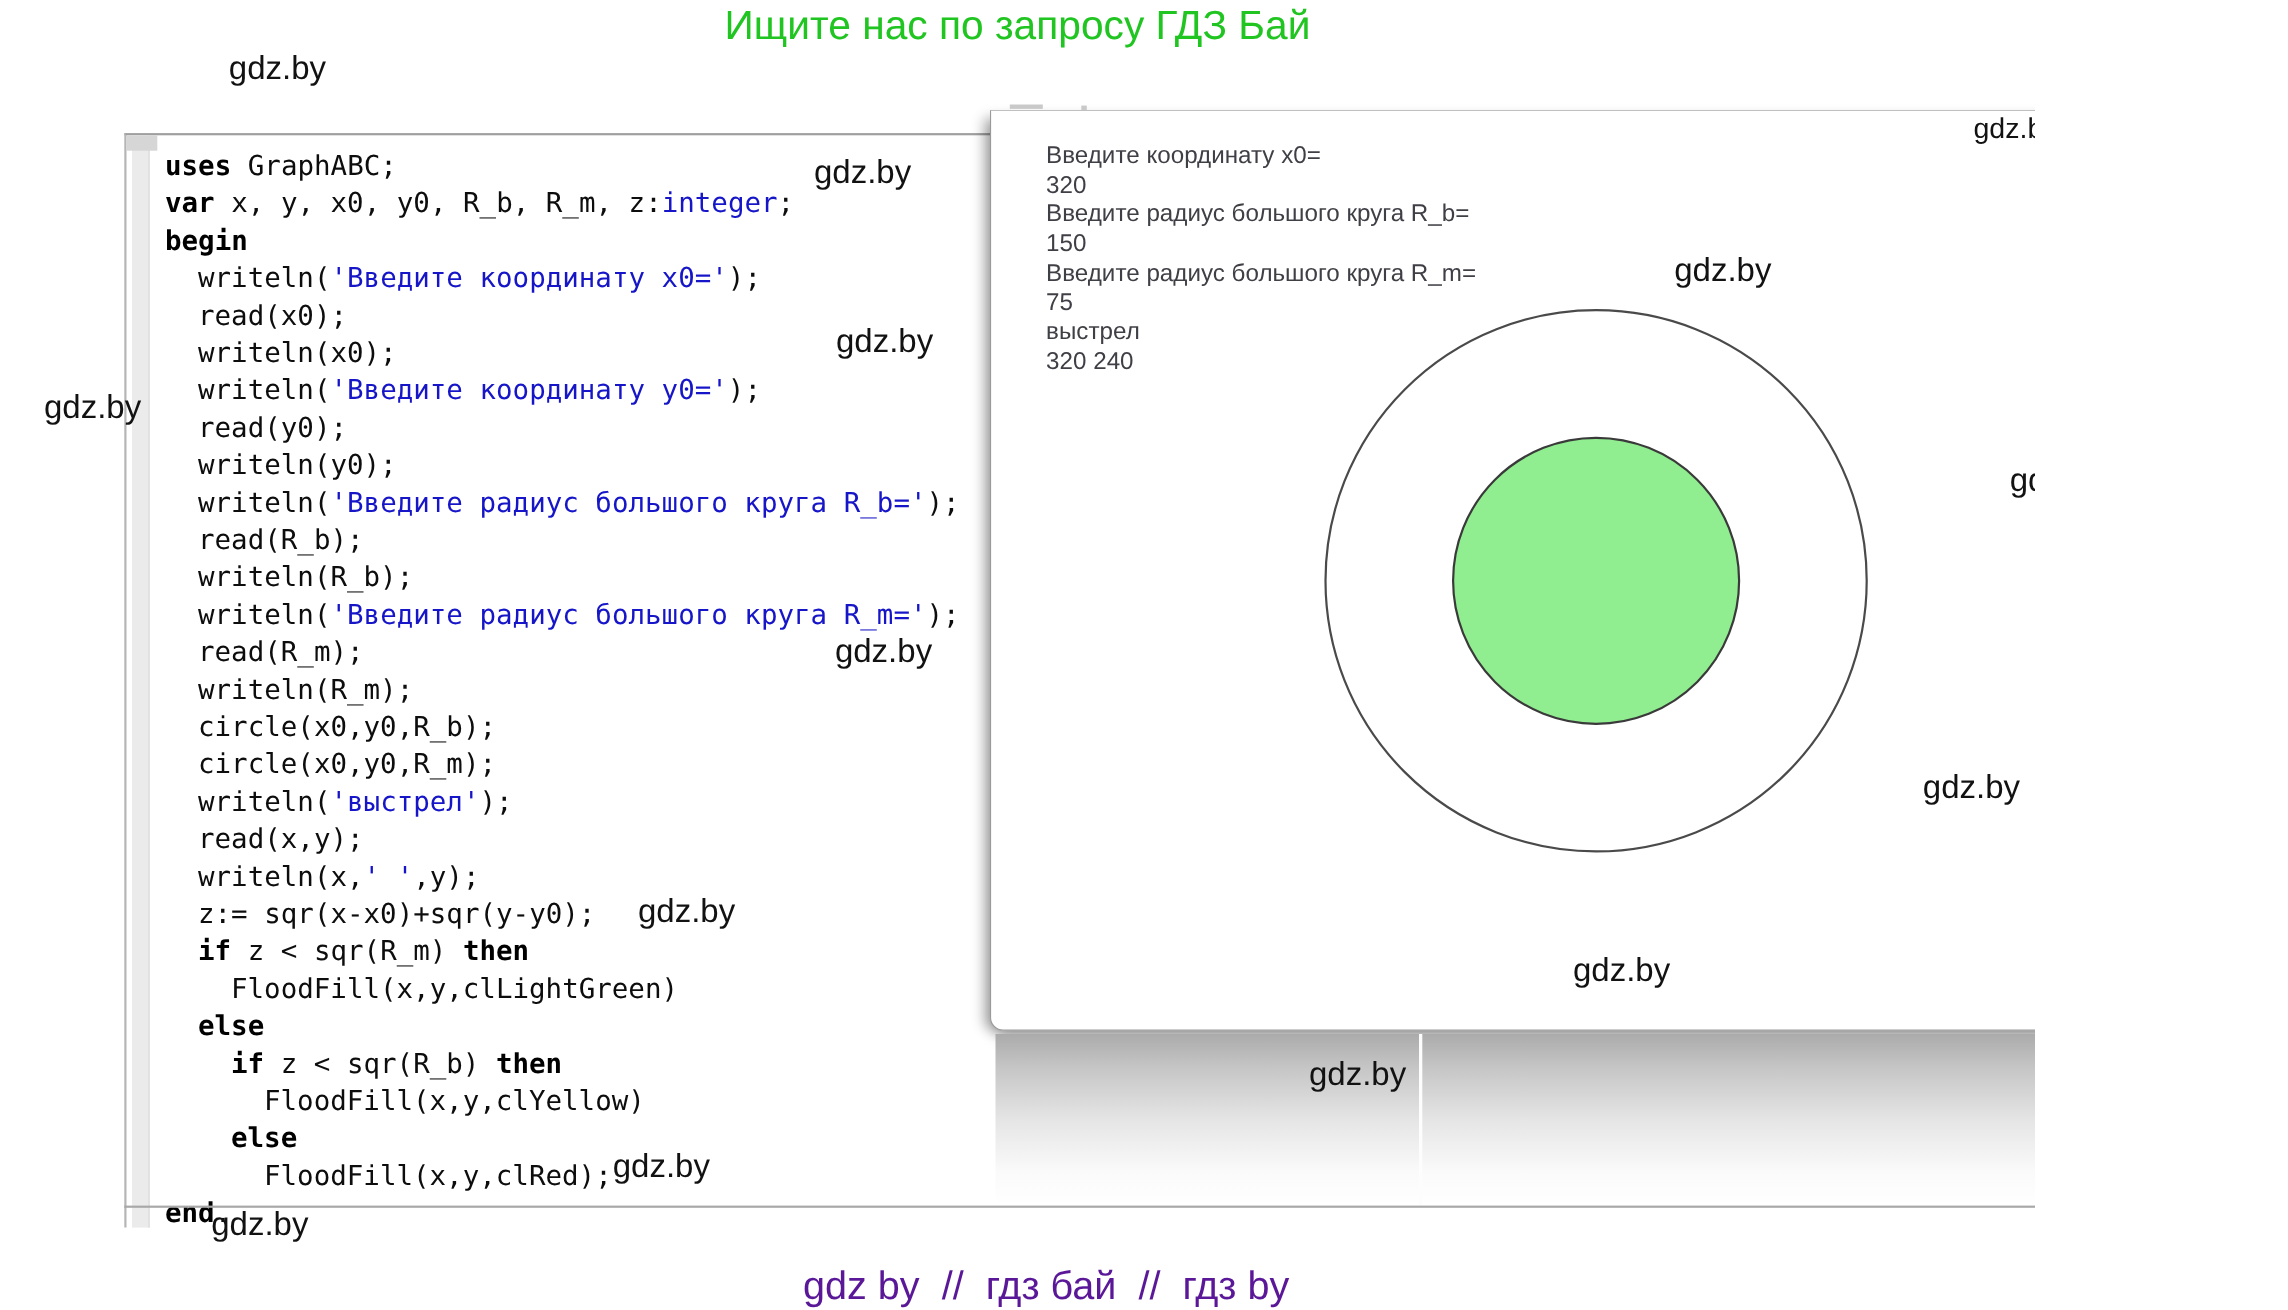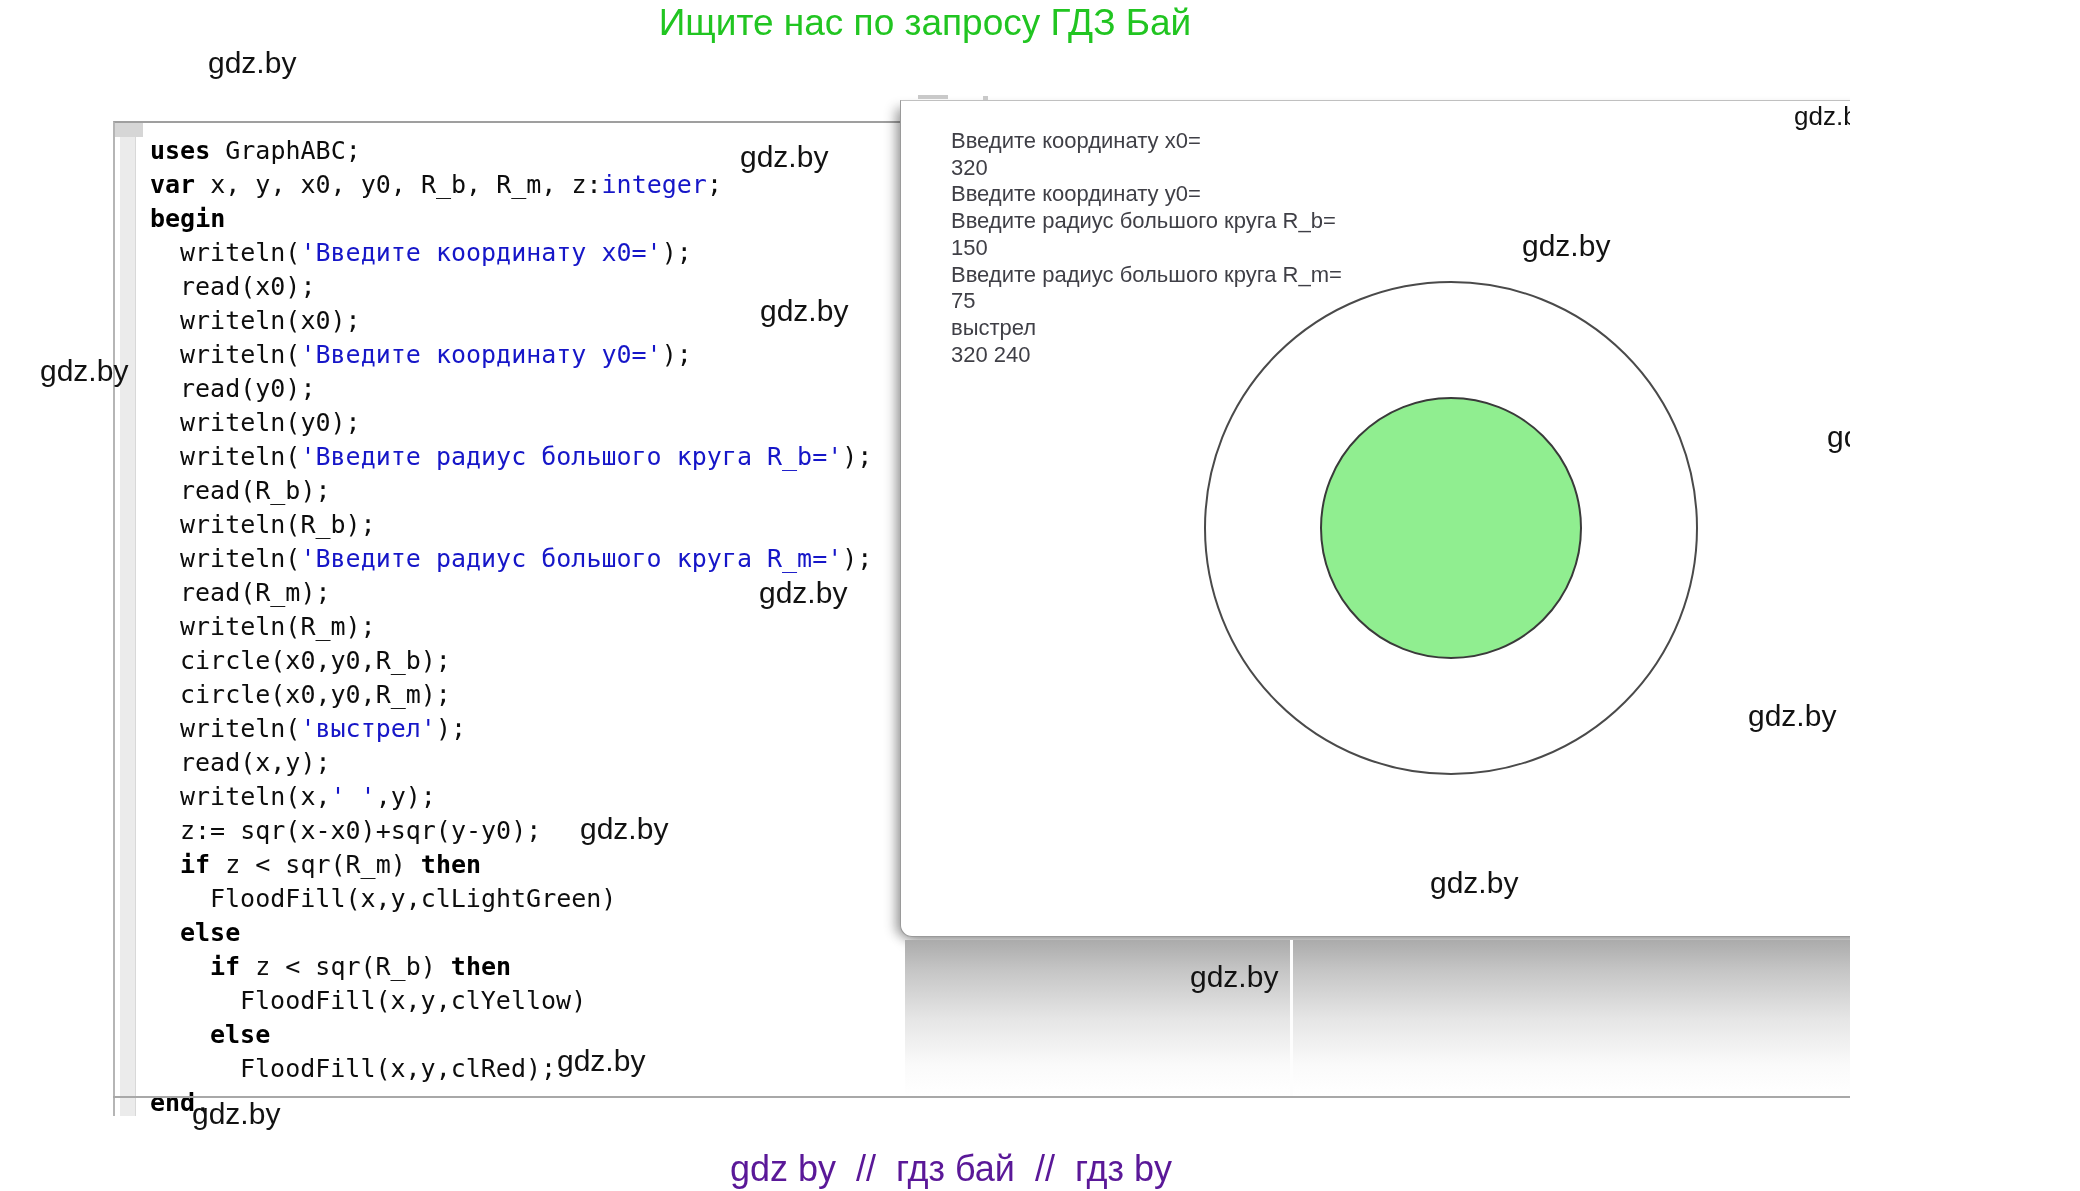--- a/index.html
+++ b/index.html
@@ -50,21 +50,20 @@
     <div class="gutter-cap"></div>
     <div class="code-area"><div class="code-line" style="padding-left: 0px;"><span class="seg-k">uses</span><span class="seg-p"> GraphABC;</span></div><div class="code-line" style="padding-left: 0px;"><span class="seg-k">var</span><span class="seg-p"> x, y, x0, y0, R_b, R_m, z:</span><span class="seg-s">integer</span><span class="seg-p">;</span></div><div class="code-line" style="padding-left: 0px;"><span class="seg-k">begin</span></div><div class="code-line" style="padding-left: 30px;"><span class="seg-p">writeln(</span><span class="seg-s">'Введите координату x0='</span><span class="seg-p">);</span></div><div class="code-line" style="padding-left: 30px;"><span class="seg-p">read(x0);</span></div><div class="code-line" style="padding-left: 30px;"><span class="seg-p">writeln(x0);</span></div><div class="code-line" style="padding-left: 30px;"><span class="seg-p">writeln(</span><span class="seg-s">'Введите координату y0='</span><span class="seg-p">);</span></div><div class="code-line" style="padding-left: 30px;"><span class="seg-p">read(y0);</span></div><div class="code-line" style="padding-left: 30px;"><span class="seg-p">writeln(y0);</span></div><div class="code-line" style="padding-left: 30px;"><span class="seg-p">writeln(</span><span class="seg-s">'Введите радиус большого круга R_b='</span><span class="seg-p">);</span></div><div class="code-line" style="padding-left: 30px;"><span class="seg-p">read(R_b);</span></div><div class="code-line" style="padding-left: 30px;"><span class="seg-p">writeln(R_b);</span></div><div class="code-line" style="padding-left: 30px;"><span class="seg-p">writeln(</span><span class="seg-s">'Введите радиус большого круга R_m='</span><span class="seg-p">);</span></div><div class="code-line" style="padding-left: 30px;"><span class="seg-p">read(R_m);</span></div><div class="code-line" style="padding-left: 30px;"><span class="seg-p">writeln(R_m);</span></div><div class="code-line" style="padding-left: 30px;"><span class="seg-p">circle(x0,y0,R_b);</span></div><div class="code-line" style="padding-left: 30px;"><span class="seg-p">circle(x0,y0,R_m);</span></div><div class="code-line" style="padding-left: 30px;"><span class="seg-p">writeln(</span><span class="seg-s">'выстрел'</span><span class="seg-p">);</span></div><div class="code-line" style="padding-left: 30px;"><span class="seg-p">read(x,y);</span></div><div class="code-line" style="padding-left: 30px;"><span class="seg-p">writeln(x,</span><span class="seg-s">' '</span><span class="seg-p">,y);</span></div><div class="code-line" style="padding-left: 30px;"><span class="seg-p">z:= sqr(x-x0)+sqr(y-y0);</span></div><div class="code-line" style="padding-left: 30px;"><span class="seg-k">if</span><span class="seg-p"> z &lt; sqr(R_m) </span><span class="seg-k">then</span></div><div class="code-line" style="padding-left: 60px;"><span class="seg-p">FloodFill(x,y,clLightGreen)</span></div><div class="code-line" style="padding-left: 30px;"><span class="seg-k">else</span></div><div class="code-line" style="padding-left: 60px;"><span class="seg-k">if</span><span class="seg-p"> z &lt; sqr(R_b) </span><span class="seg-k">then</span></div><div class="code-line" style="padding-left: 90px;"><span class="seg-p">FloodFill(x,y,clYellow)</span></div><div class="code-line" style="padding-left: 60px;"><span class="seg-k">else</span></div><div class="code-line" style="padding-left: 90px;"><span class="seg-p">FloodFill(x,y,clRed);</span></div><div class="code-line" style="padding-left: 0px;"><span class="seg-k">end</span><span class="seg-p">.</span></div></div>
   </div>
 
   <div class="out-window">
     <div class="win-dash"></div>
     <div class="win-dot"></div>
     <div class="console">
         <div>Введите координату x0=</div>
         <div>320</div>
-        <div>Введите координату y0=</div>
         <div>Введите радиус большого круга R_b=</div>
         <div>150</div>
         <div>Введите радиус большого круга R_m=</div>
         <div>75</div>
         <div>выстрел</div>
         <div>320 240</div>
       </div>
     <svg class="gfx" width="600" height="600" viewBox="0 0 600 600">
       <circle cx="300" cy="297" r="246" fill="none" stroke-width="2" stroke="#4a4a4a"></circle>
       <circle cx="300" cy="297" r="130" stroke-width="2" fill="#90EE90" stroke="#3a3a3a"></circle>

